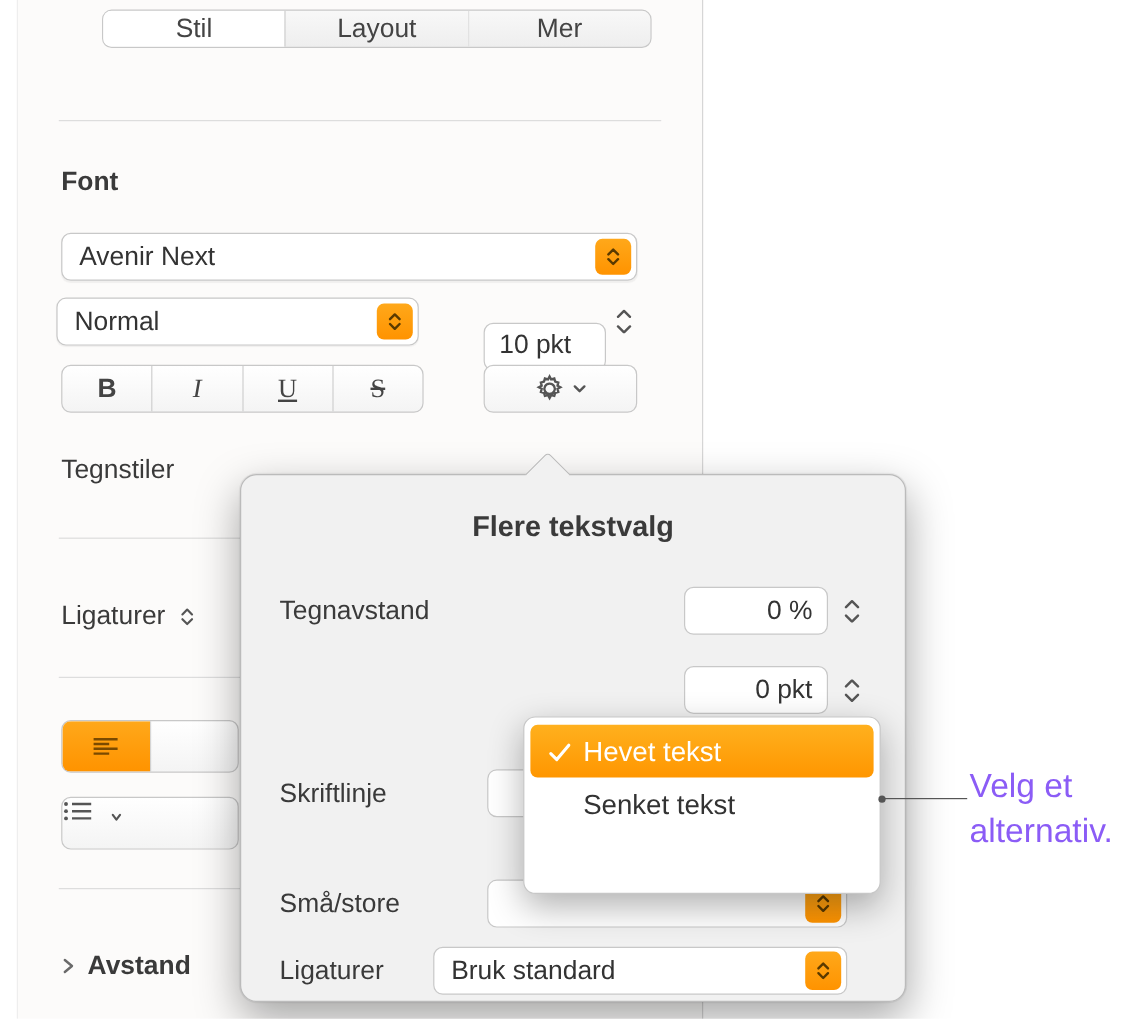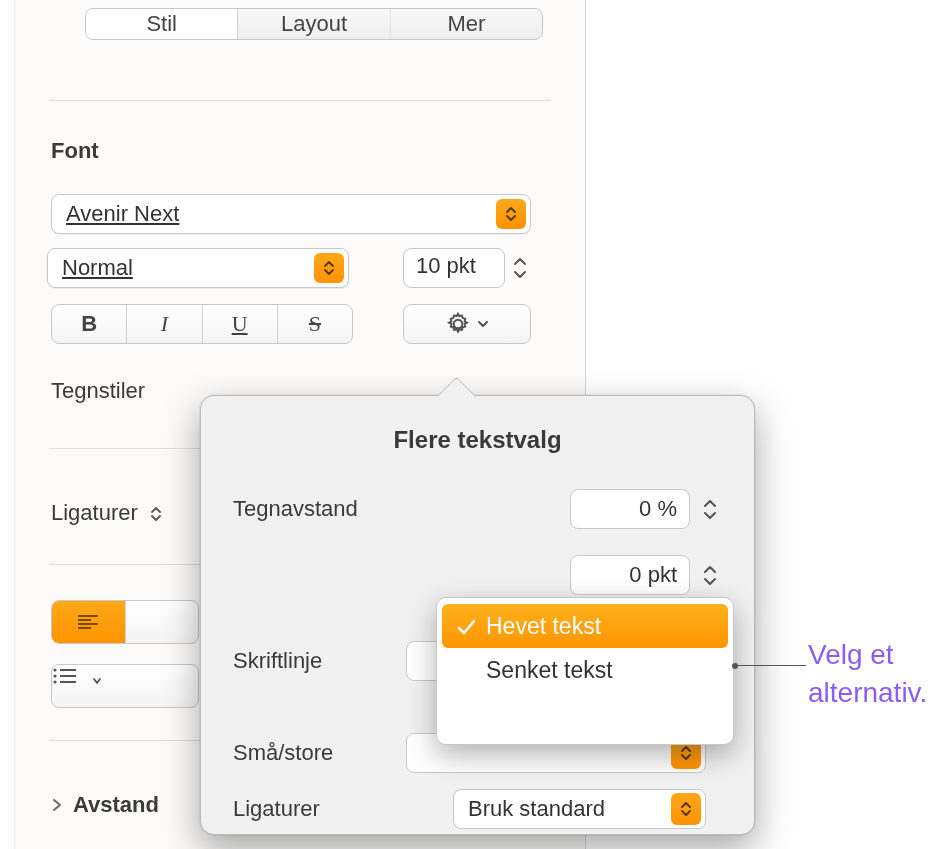--- a/index.html
+++ b/index.html
@@ -84,21 +84,20 @@
     position: absolute;
     height: 40px;
     border: 1px solid #c8c8c8;
     border-radius: 8px;
     background: #fff;
     display: flex;
     align-items: center;
     padding: 0 10px 0 14px;
     color: #333;
     box-shadow: 0 1px 1px rgba(0,0,0,0.05);
-    text-decoration: underline;
   }
   .dropdown .caret {
     position: absolute;
     right: 4px;
     top: 4px;
     width: 30px;
     height: 30px;
     background: linear-gradient(#ffa81a, #ff9300);
     border-radius: 6px;
     display: flex;
@@ -112,20 +111,21 @@
   .stepper-box {
     position: absolute;
     height: 40px;
     border: 1px solid #c8c8c8;
     border-radius: 8px;
     background: #fff;
     display: flex;
     align-items: center;
     padding: 0 8px 4px 12px;
     color: #333;
+    margin-top: 21px;
   }
   .stepper {
     position: absolute;
     width: 18px;
     height: 40px;
     display: flex;
     flex-direction: column;
     align-items: center;
     justify-content: center;
     gap: 4px;
@@ -525,21 +525,21 @@
         <span class="caret">
           <svg width="12" height="18" viewBox="0 0 12 18">
               <path d="M2 7 L6 3 L10 7 M2 11 L6 15 L10 11" stroke="#5a3a00" stroke-width="2" fill="none" stroke-linecap="round" stroke-linejoin="round"></path>
             </svg>
         </span>
       </div>
     </div>
 
     <div class="pop-row" style="top:392px;">
       <span class="pop-label">Ligaturer</span>
-      <div class="pop-dd" style="width:253px;">
+      <div class="pop-dd" style="width:345px;">
         <span>Bruk standard</span>
         <span class="caret">
           <svg width="12" height="18" viewBox="0 0 12 18">
               <path d="M2 7 L6 3 L10 7 M2 11 L6 15 L10 11" stroke="#5a3a00" stroke-width="2" fill="none" stroke-linecap="round" stroke-linejoin="round"></path>
             </svg>
         </span>
       </div>
     </div>
   </div>
 

